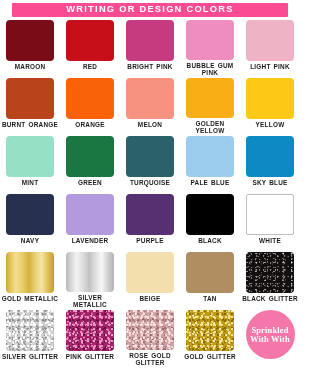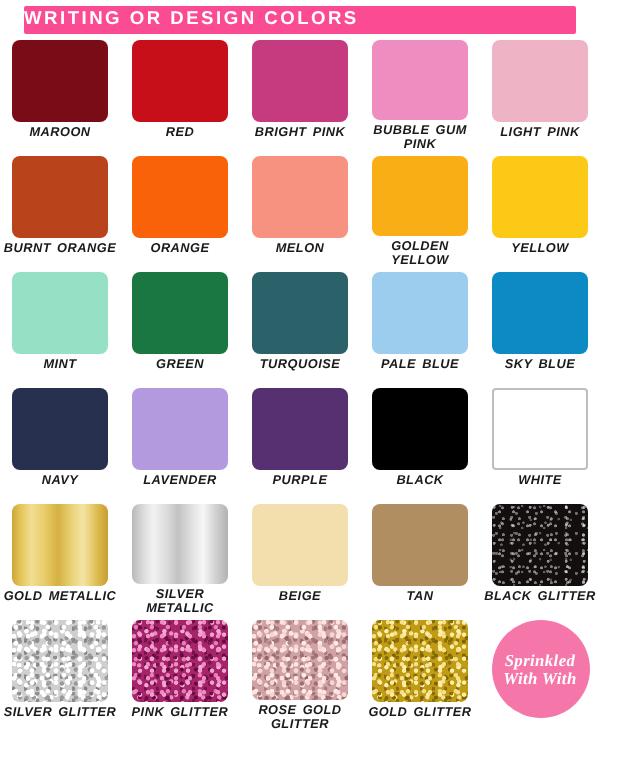--- a/index.html
+++ b/index.html
@@ -22,21 +22,21 @@
   .header-banner {
     position: absolute;
     left: 12px;
     top: 3px;
     width: 276px;
     height: 14px;
     background: #fb4c93;
     border-radius: 1px;
     display: flex;
     align-items: center;
-    justify-content: flex-start;
+    justify-content: center;
   }
   .header-title {
     color: #ffffff;
     font-size: 9.3px;
     font-weight: bold;
     letter-spacing: 1.25px;
     line-height: 1;
     white-space: nowrap;
   }
   .grid {
@@ -45,21 +45,20 @@
     top: 20px;
     width: 300px;
     display: flex;
     flex-direction: column;
   }
   .row {
     display: flex;
     width: 300px;
     height: 57px;
     margin-bottom: 1px;
-    font-style: italic;
   }
   .cell {
     width: 60px;
     display: flex;
     flex-direction: column;
     align-items: center;
   }
   .swatch {
     width: 48px;
     height: 41px;

